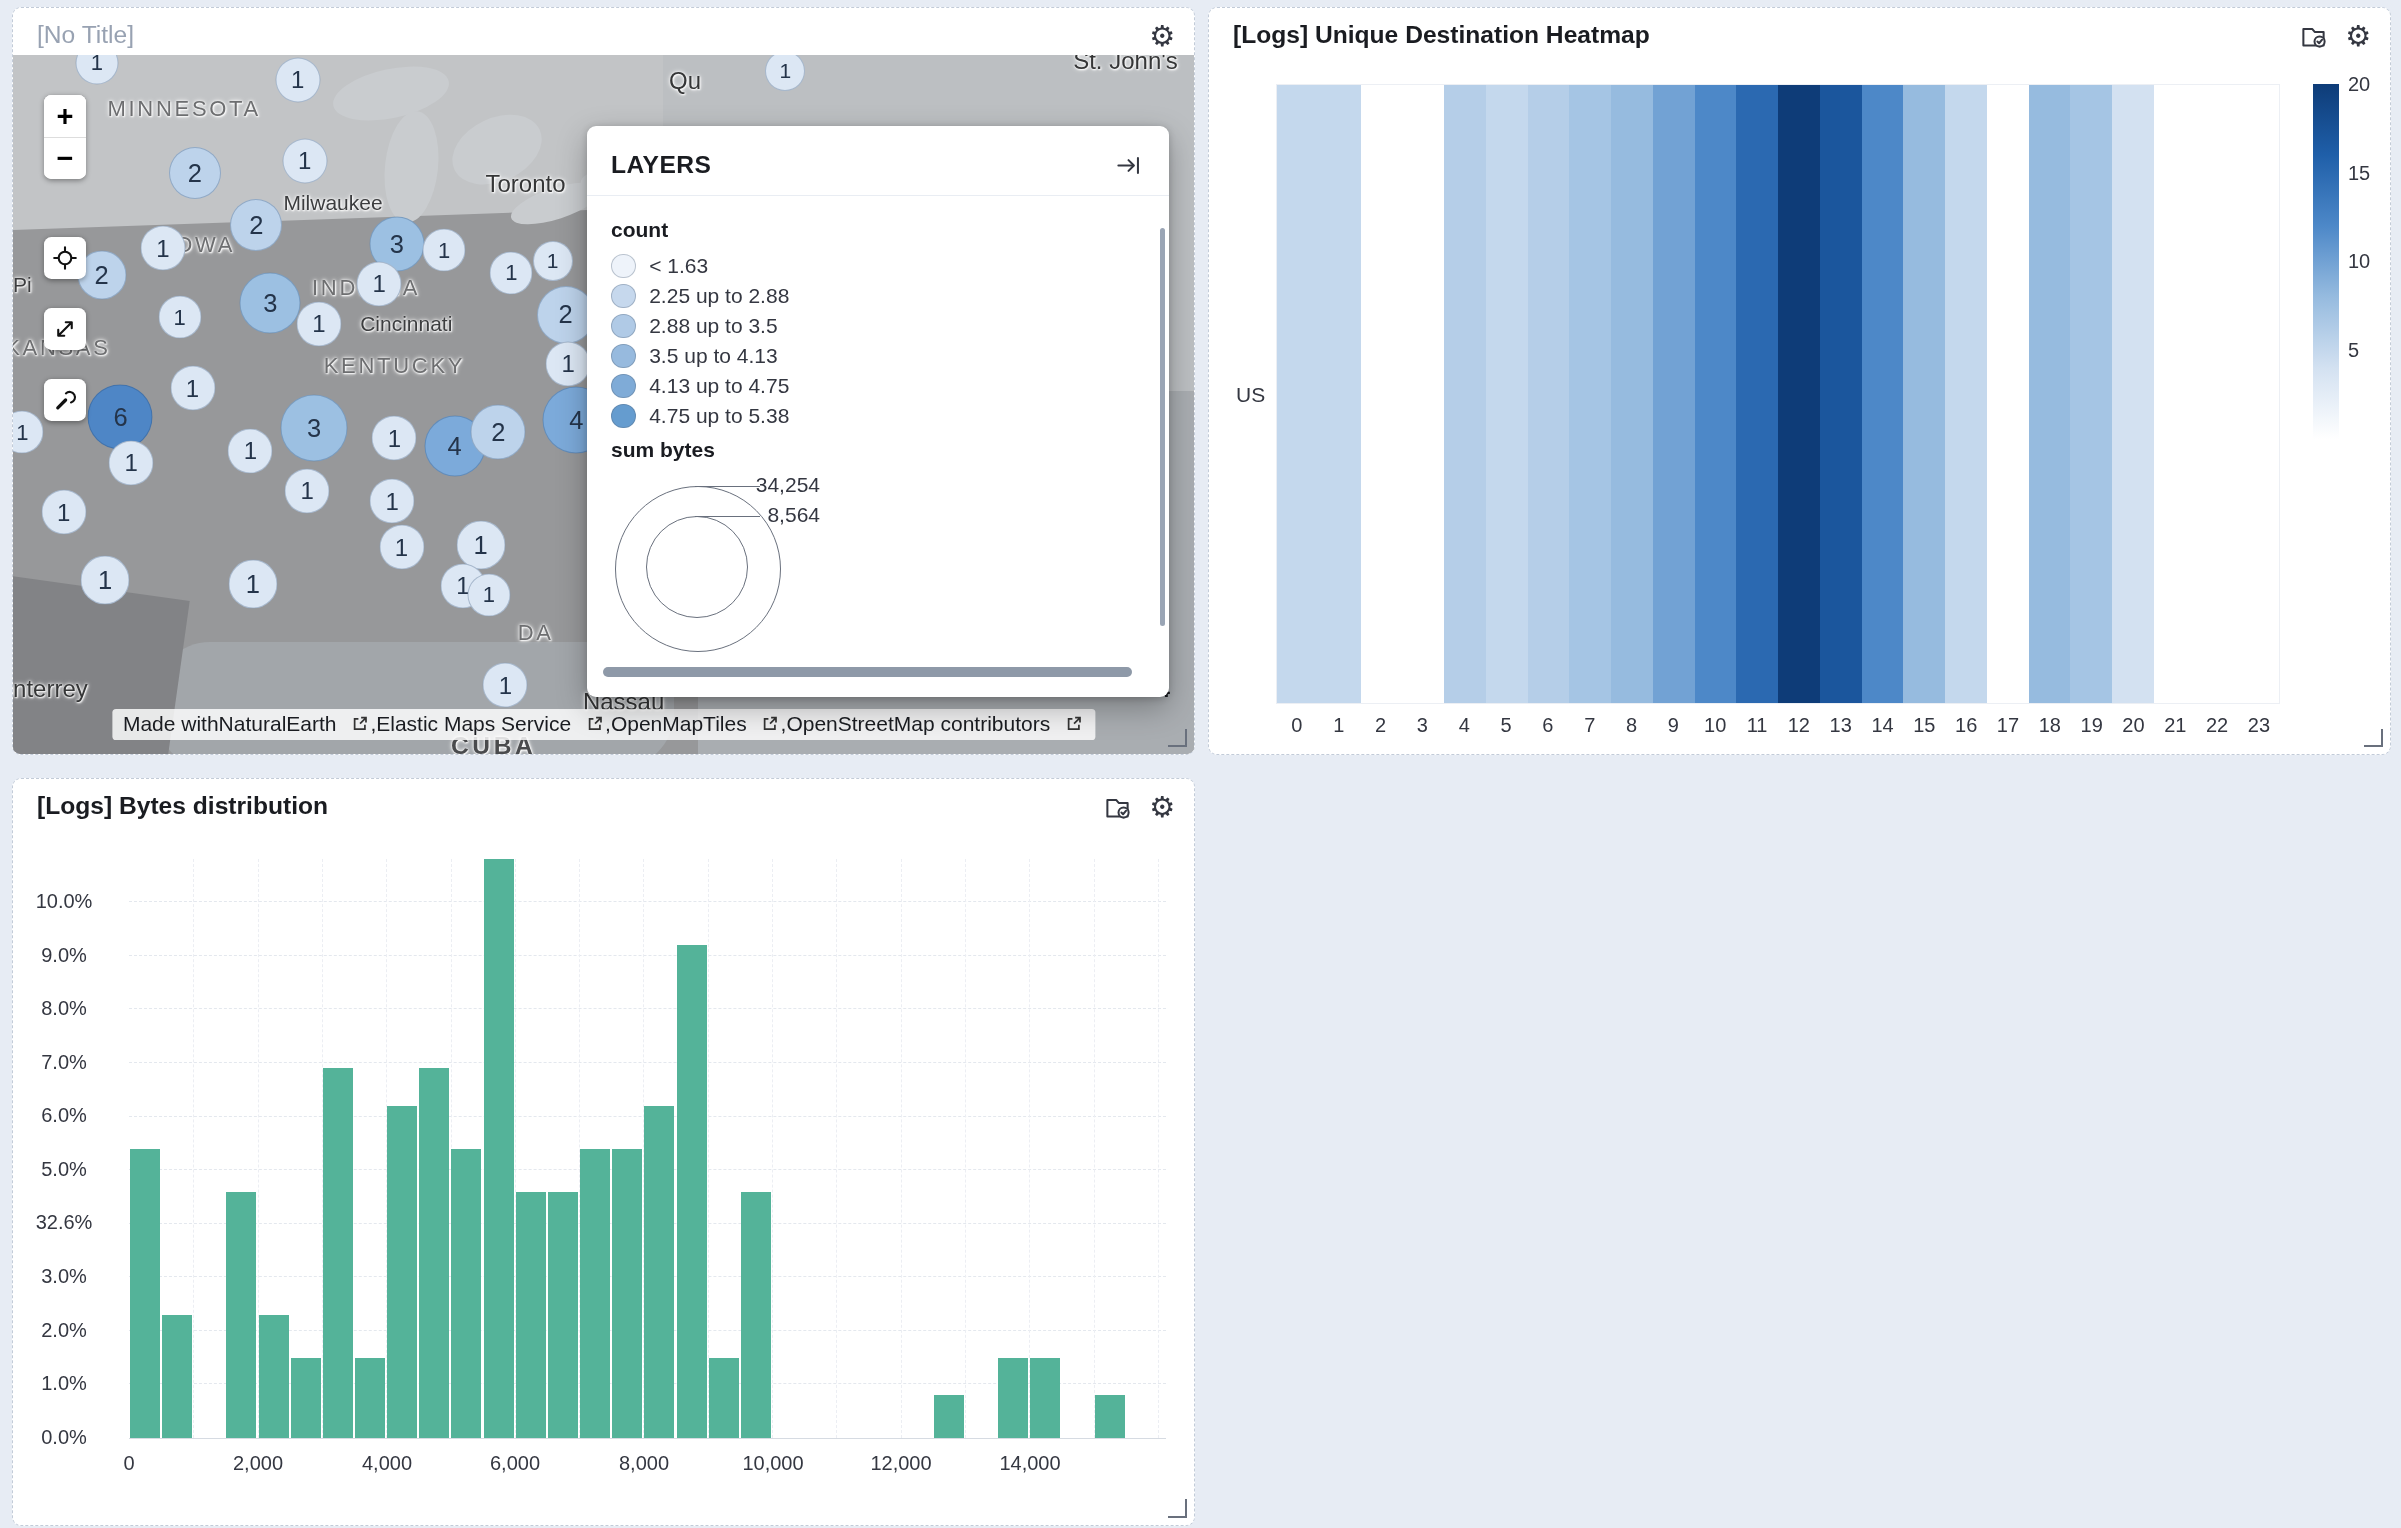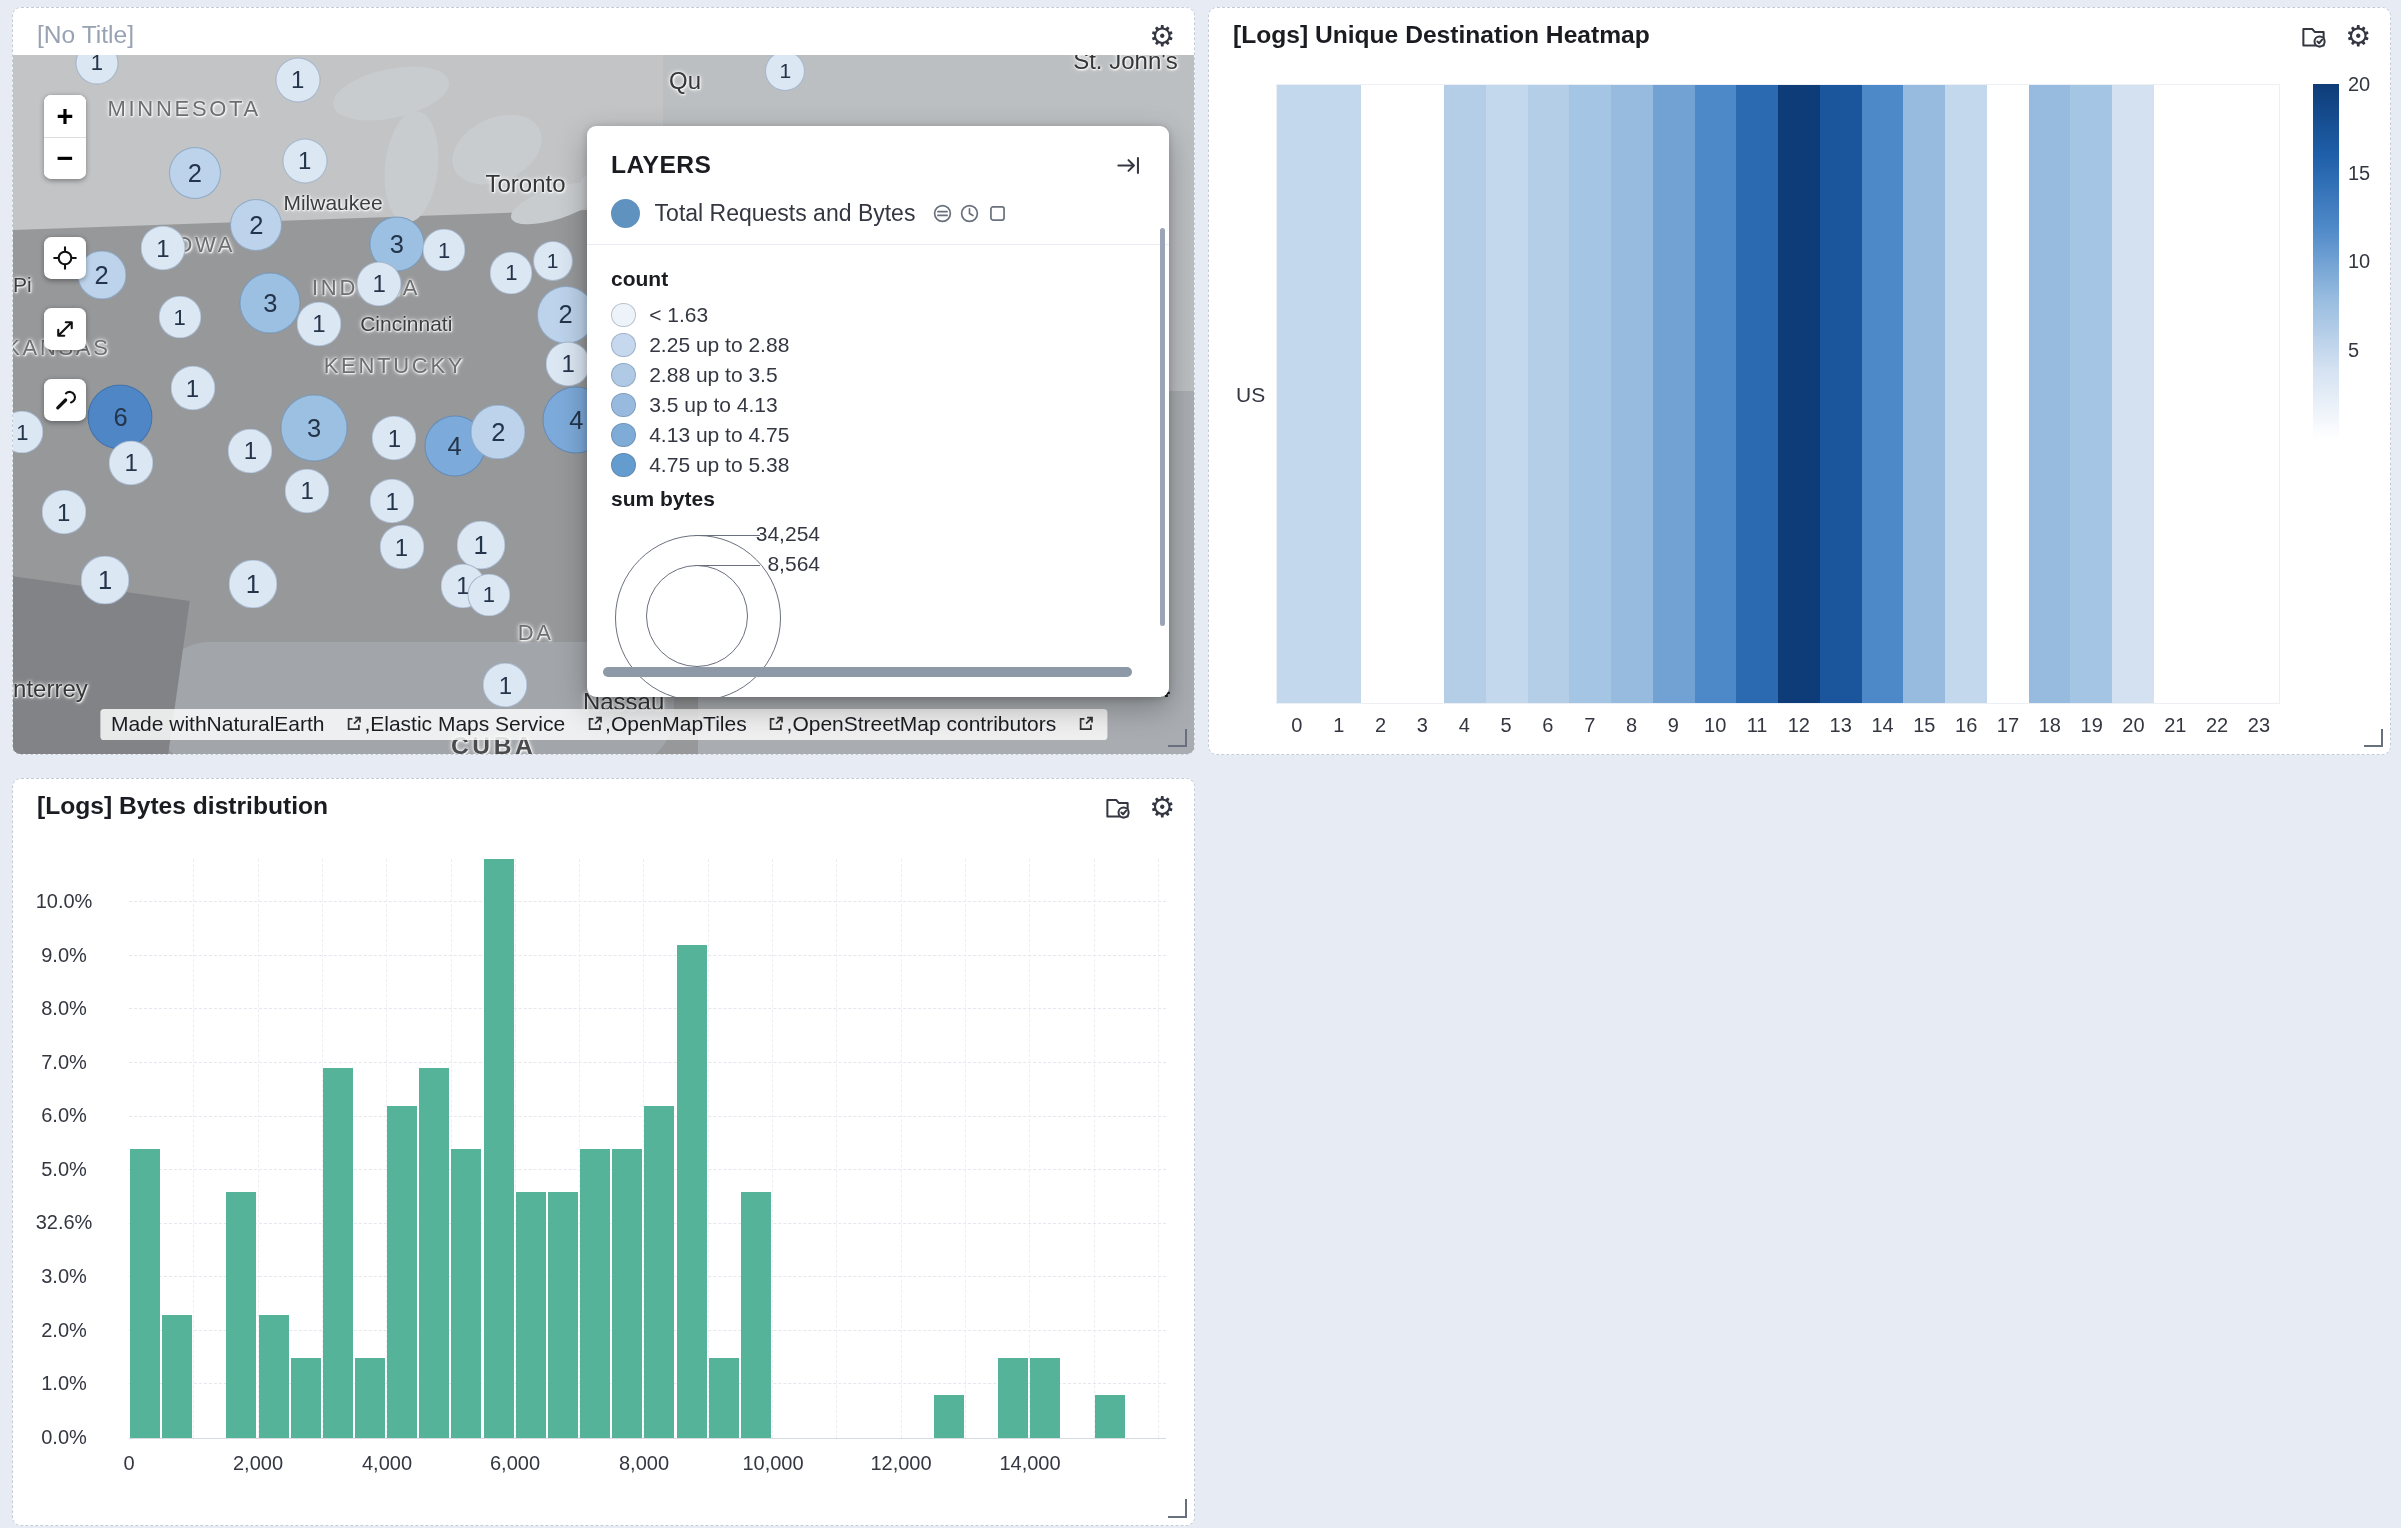--- a/index.html
+++ b/index.html
@@ -50,21 +50,21 @@
   .zoom-group .map-btn + .map-btn{border-top:0.9px solid #ddd;}
   .map-btn.single{position:absolute;left:0;border-radius:7.3px;box-shadow:0 1.8px 5.5px rgba(0,0,0,.35);}
   .map-btn svg{stroke:#111;fill:none;stroke-width:1.4;stroke-linecap:round;}
 
   .zoom-indicator{position:absolute;right:24px;bottom:51px;font-size:22px;color:#1a1c21;z-index:5;}
   .zoom-indicator b{font-weight:700;}
 
   .map-attribution{position:absolute;left:50%;bottom:14.6px;transform:translateX(-50%);background:rgba(255,255,255,.82);
                    border-radius:3.6px;padding:3.6px 11px;font-size:21px;color:#1a1c21;white-space:nowrap;z-index:5;
                    display:flex;align-items:center;}
-  .map-attribution a{color:#1a1c21;text-decoration:none;display:inline-flex;align-items:center;gap:19px;}
+  .map-attribution a{color:#1a1c21;text-decoration:none;display:inline-flex;align-items:center;gap:13px;}
   .ext-icon{width:17.3px;height:17.3px;margin:0 1.8px;}
   .ext-icon path{stroke:#333;fill:none;stroke-width:1.6;}
 
   
   .layers-popup{position:absolute;left:574px;top:71px;width:582px;height:571px;background:#fff;border-radius:9px;
                 box-shadow:0 11px 31px rgba(0,0,0,.28),0 1.8px 7.3px rgba(0,0,0,.18);z-index:10;overflow:hidden;}
   .layers-header{display:flex;justify-content:space-between;align-items:center;padding:20px 22px 11px 24px;}
   .layers-title{font-size:24.6px;font-weight:700;color:#1a1c21;letter-spacing:0.5px;}
   .collapse-svg{stroke:#343741;fill:none;stroke-width:1.5;stroke-linecap:round;stroke-linejoin:round;}
   .layer-row{display:flex;align-items:center;gap:14.6px;padding:3.6px 24px 16.4px 24px;cursor:pointer;}
@@ -259,37 +259,20 @@
       <div class="layers-popup">
         <div class="layers-header">
           <span class="layers-title">LAYERS</span>
           <button class="icon-btn">
             <svg class="collapse-svg" width="27" height="27" viewBox="0 0 20 20">
               <path d="M2.5 10 H13.5"></path>
                 <path d="M10 6 l4 4 -4 4"></path>
                 <path d="M17 4.5 V15.5"></path>
             </svg>
           </button>
-        </div>
-        <div class="layer-row">
-          <span class="layer-dot" style="background: rgb(96, 146, 192);"></span>
-          <span class="layer-name">Total Requests and Bytes</span>
-          <span class="layer-mini-icons">
-            <svg width="21" height="21" viewBox="0 0 16 16">
-              <circle cx="8" cy="8" r="6"></circle>
-                <path d="M4.5 6.5 h7 M4.5 9.5 h7"></path>
-            </svg>
-            <svg width="21" height="21" viewBox="0 0 16 16">
-              <circle cx="8" cy="8" r="6"></circle>
-                <path d="M8 4.5 V8 L10.6 9.6"></path>
-            </svg>
-            <svg width="21" height="21" viewBox="0 0 16 16">
-              <rect x="3" y="3" width="10" height="10" rx="1.5"></rect>
-            </svg>
-          </span>
         </div>
         <div class="layers-divider"></div>
         <div class="legend-body">
           <div class="legend-title">count</div>
           <div id="count-legend-rows">
               <div class="legend-row">
                 <span class="legend-dot" style="background: rgb(238, 243, 250);"></span>
                 <span class="legend-label">&lt; 1.63</span>
               </div>
               <div class="legend-row">

